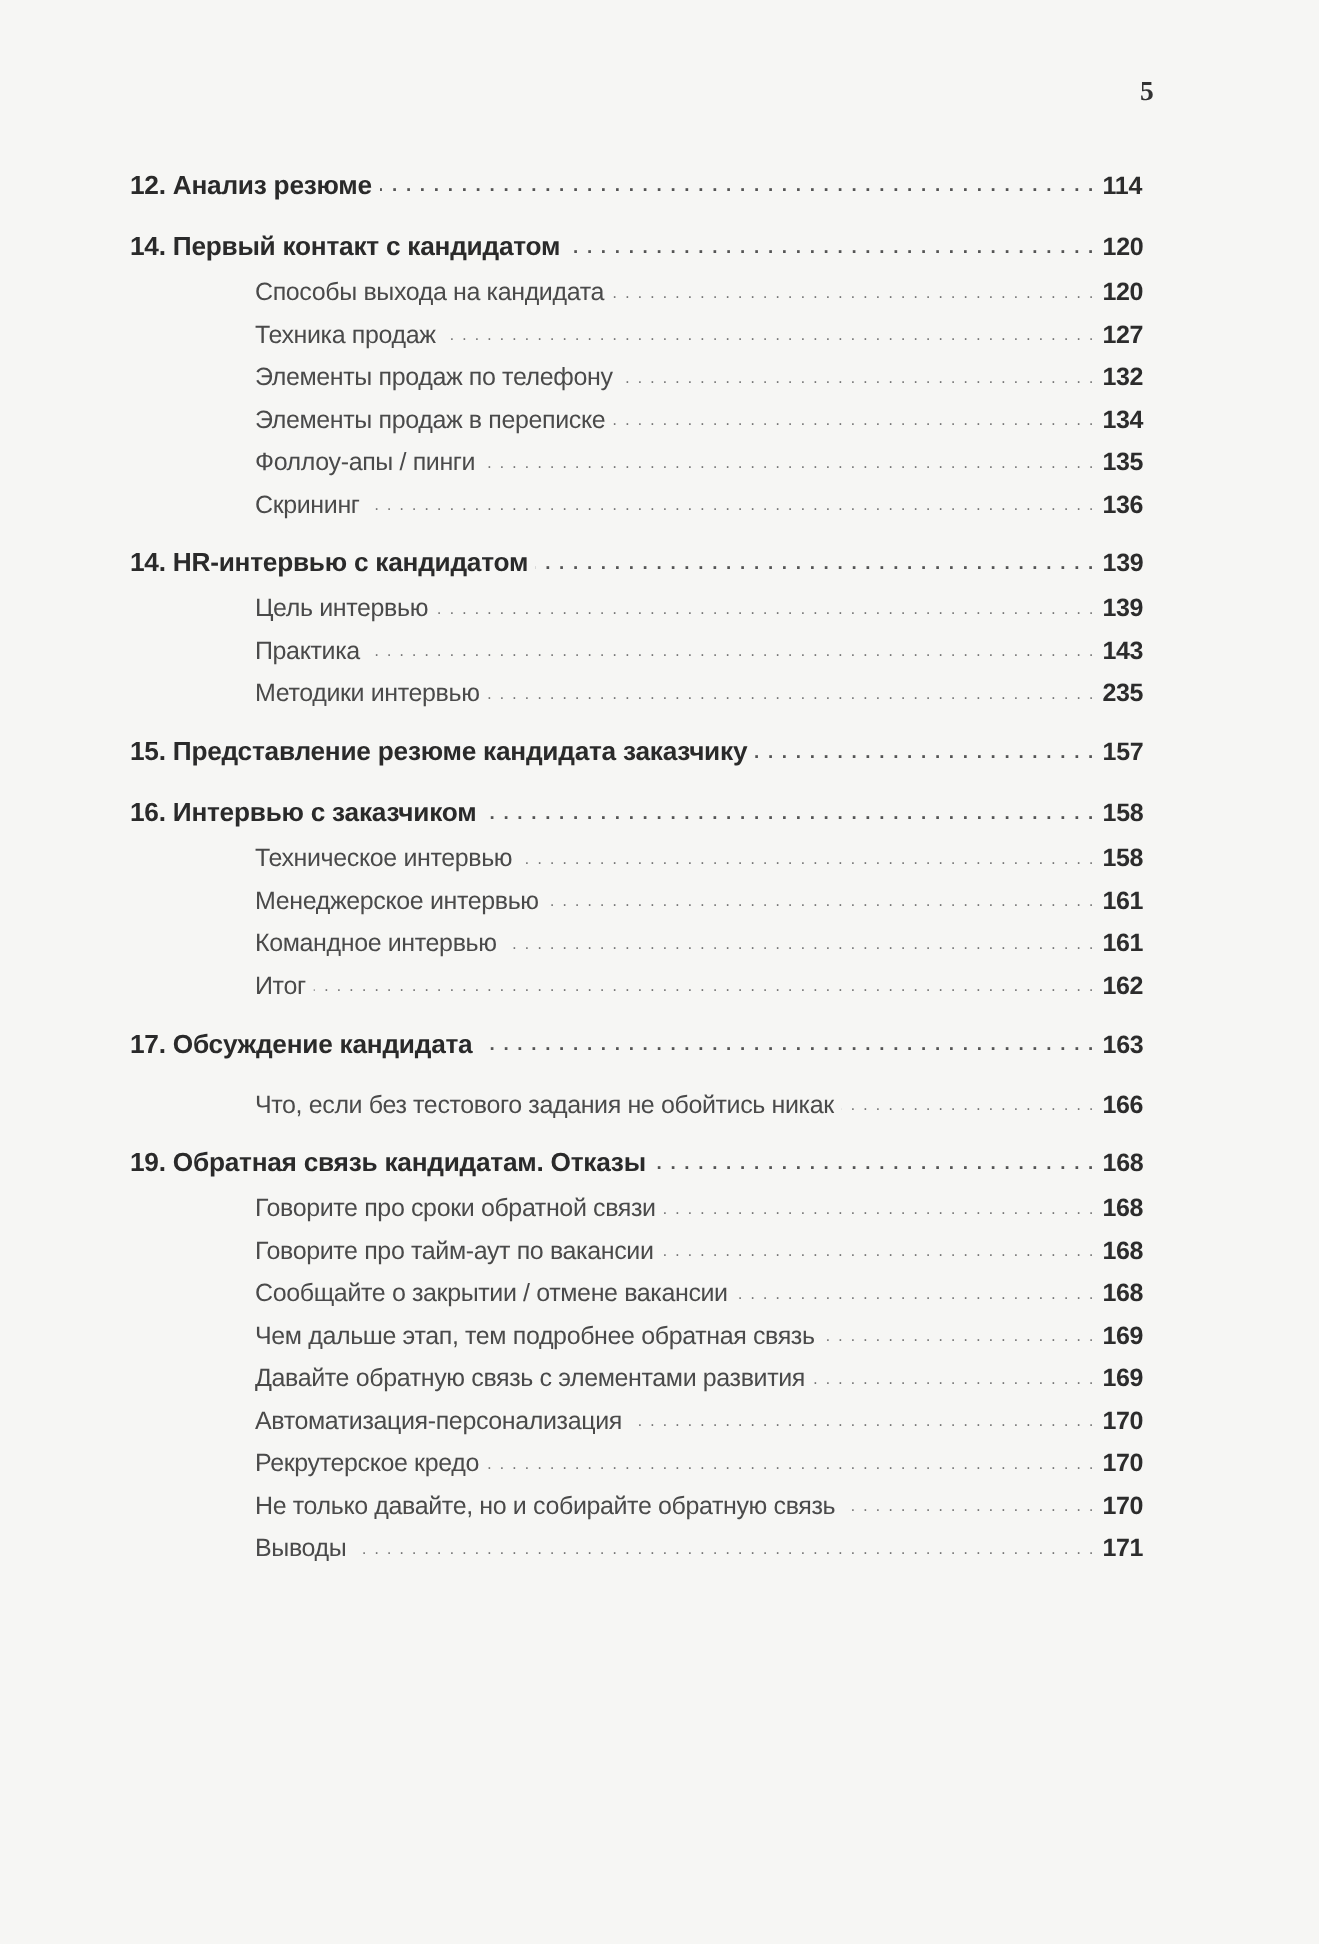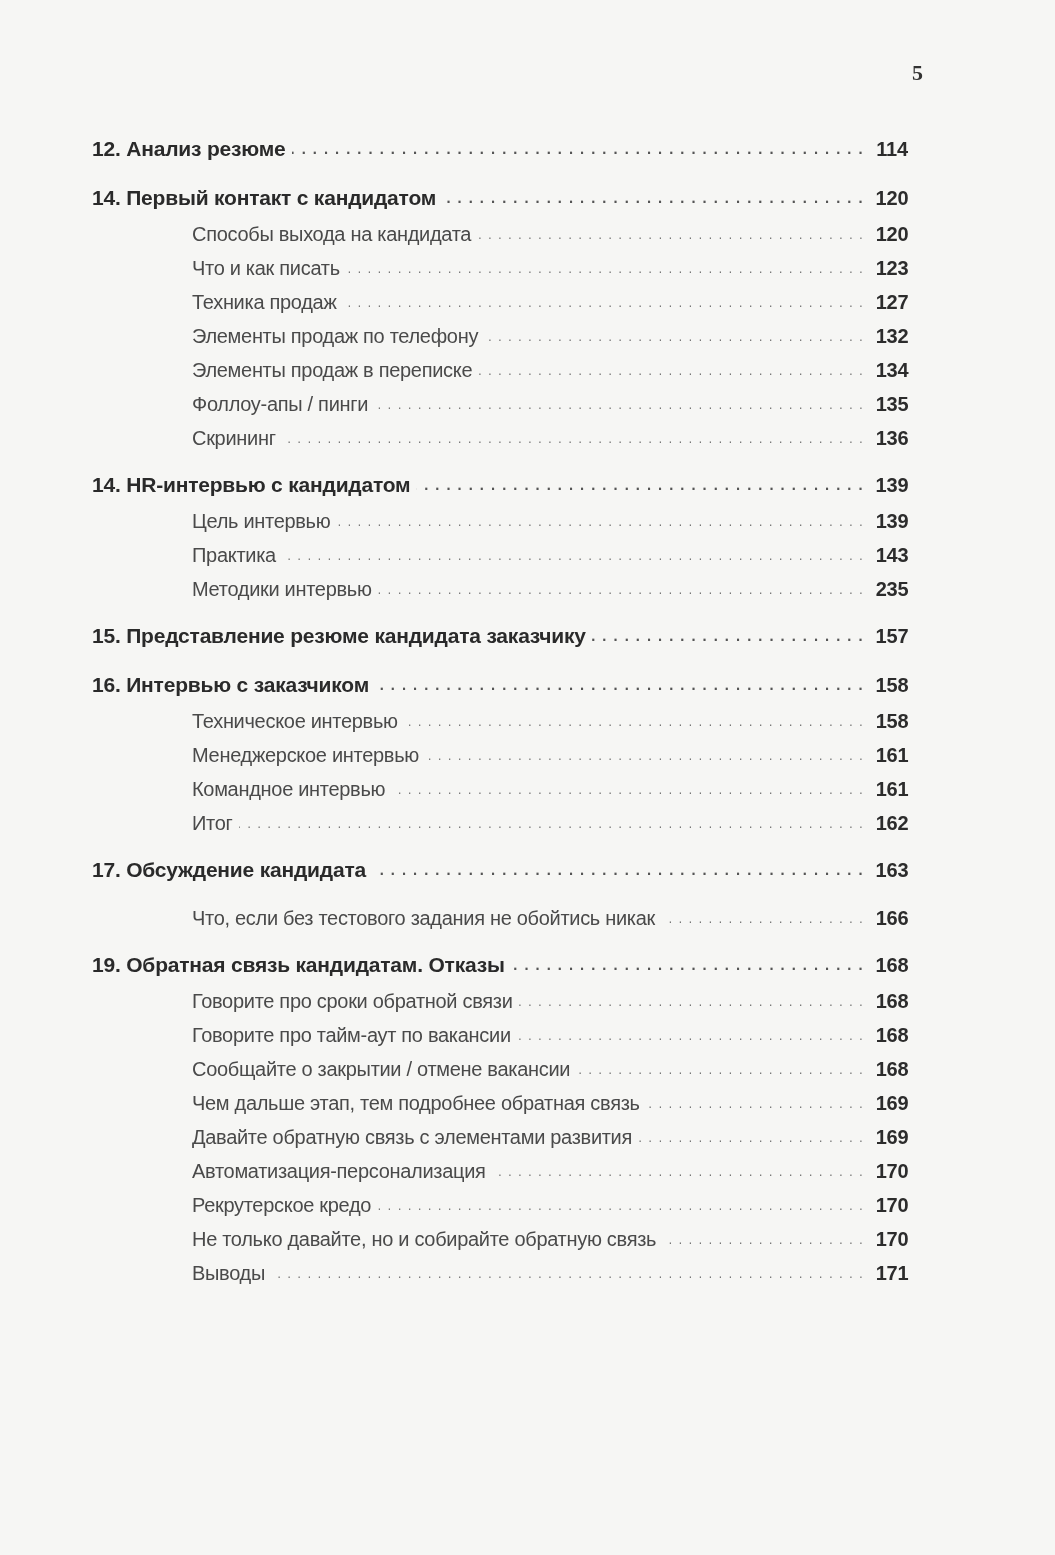--- a/index.html
+++ b/index.html
@@ -19,21 +19,21 @@
       position: absolute;
       top: 60px;
       left: 912px;
       font-size: 22px;
       color: #333;
       font-weight: bold;
     }
     .toc {
       position: absolute;
       top: 137px;
-      left: 92px;
+      left: 104px;
       width: 822px;
     }
     .chapter {
       margin-bottom: 12px;
     }
     .row {
       display: flex;
       align-items: baseline;
       white-space: nowrap;
       height: 34px;
@@ -80,21 +80,21 @@
       font-weight: normal;
       color: #777;
     }
     .page {
       flex: 0 0 auto;
       font-family: "Liberation Sans", "DejaVu Sans", sans-serif;
       font-weight: bold;
       font-size: 20px;
       color: #2c2c2c;
       min-width: 44px;
-      text-align: center;
+      text-align: left;
     }
   </style>
 </head>
 <body>
 
 <div class="page-number">5</div>
 
 <div class="toc">
 
   <div class="chapter">
@@ -110,25 +110,20 @@
       <span class="title">14. Первый контакт с кандидатом</span>
       <span class="leader"></span>
       <span class="page">120</span>
     </div>
     <div class="row section-row">
       <span class="title">Способы выхода на кандидата</span>
       <span class="leader"></span>
       <span class="page">120</span>
     </div>
     <div class="row section-row">
-      <span class="title">Что и как писать</span>
-      <span class="leader"></span>
-      <span class="page">123</span>
-    </div>
-    <div class="row section-row">
       <span class="title">Техника продаж</span>
       <span class="leader"></span>
       <span class="page">127</span>
     </div>
     <div class="row section-row">
       <span class="title">Элементы продаж по телефону</span>
       <span class="leader"></span>
       <span class="page">132</span>
     </div>
     <div class="row section-row">

